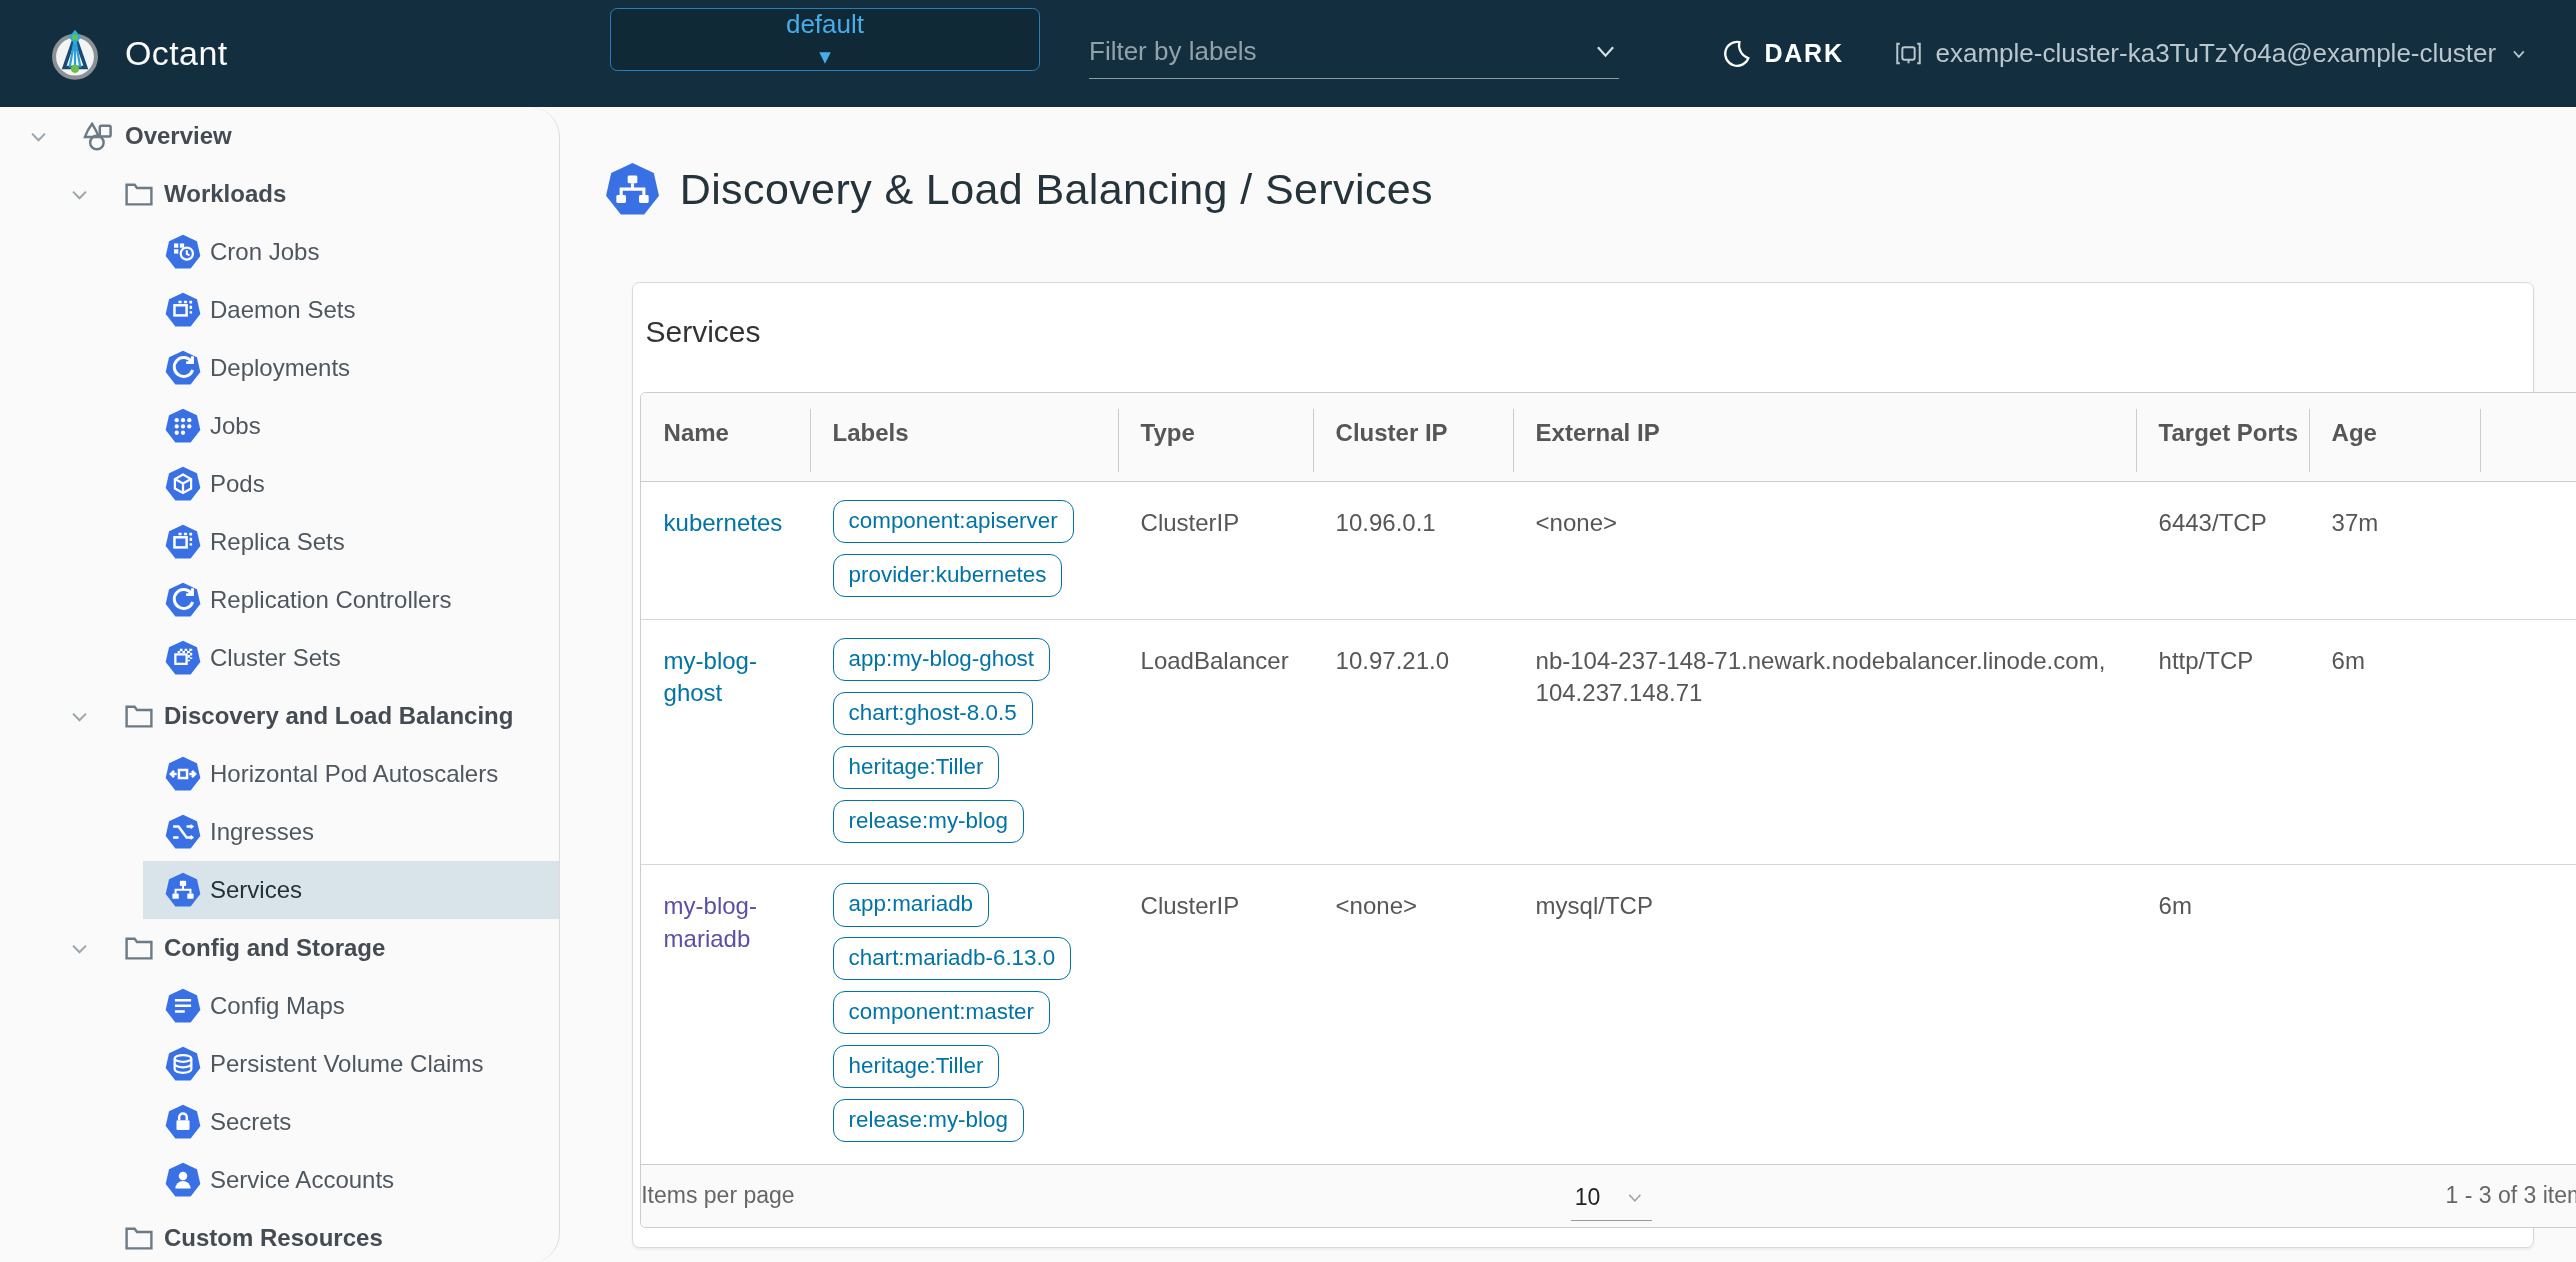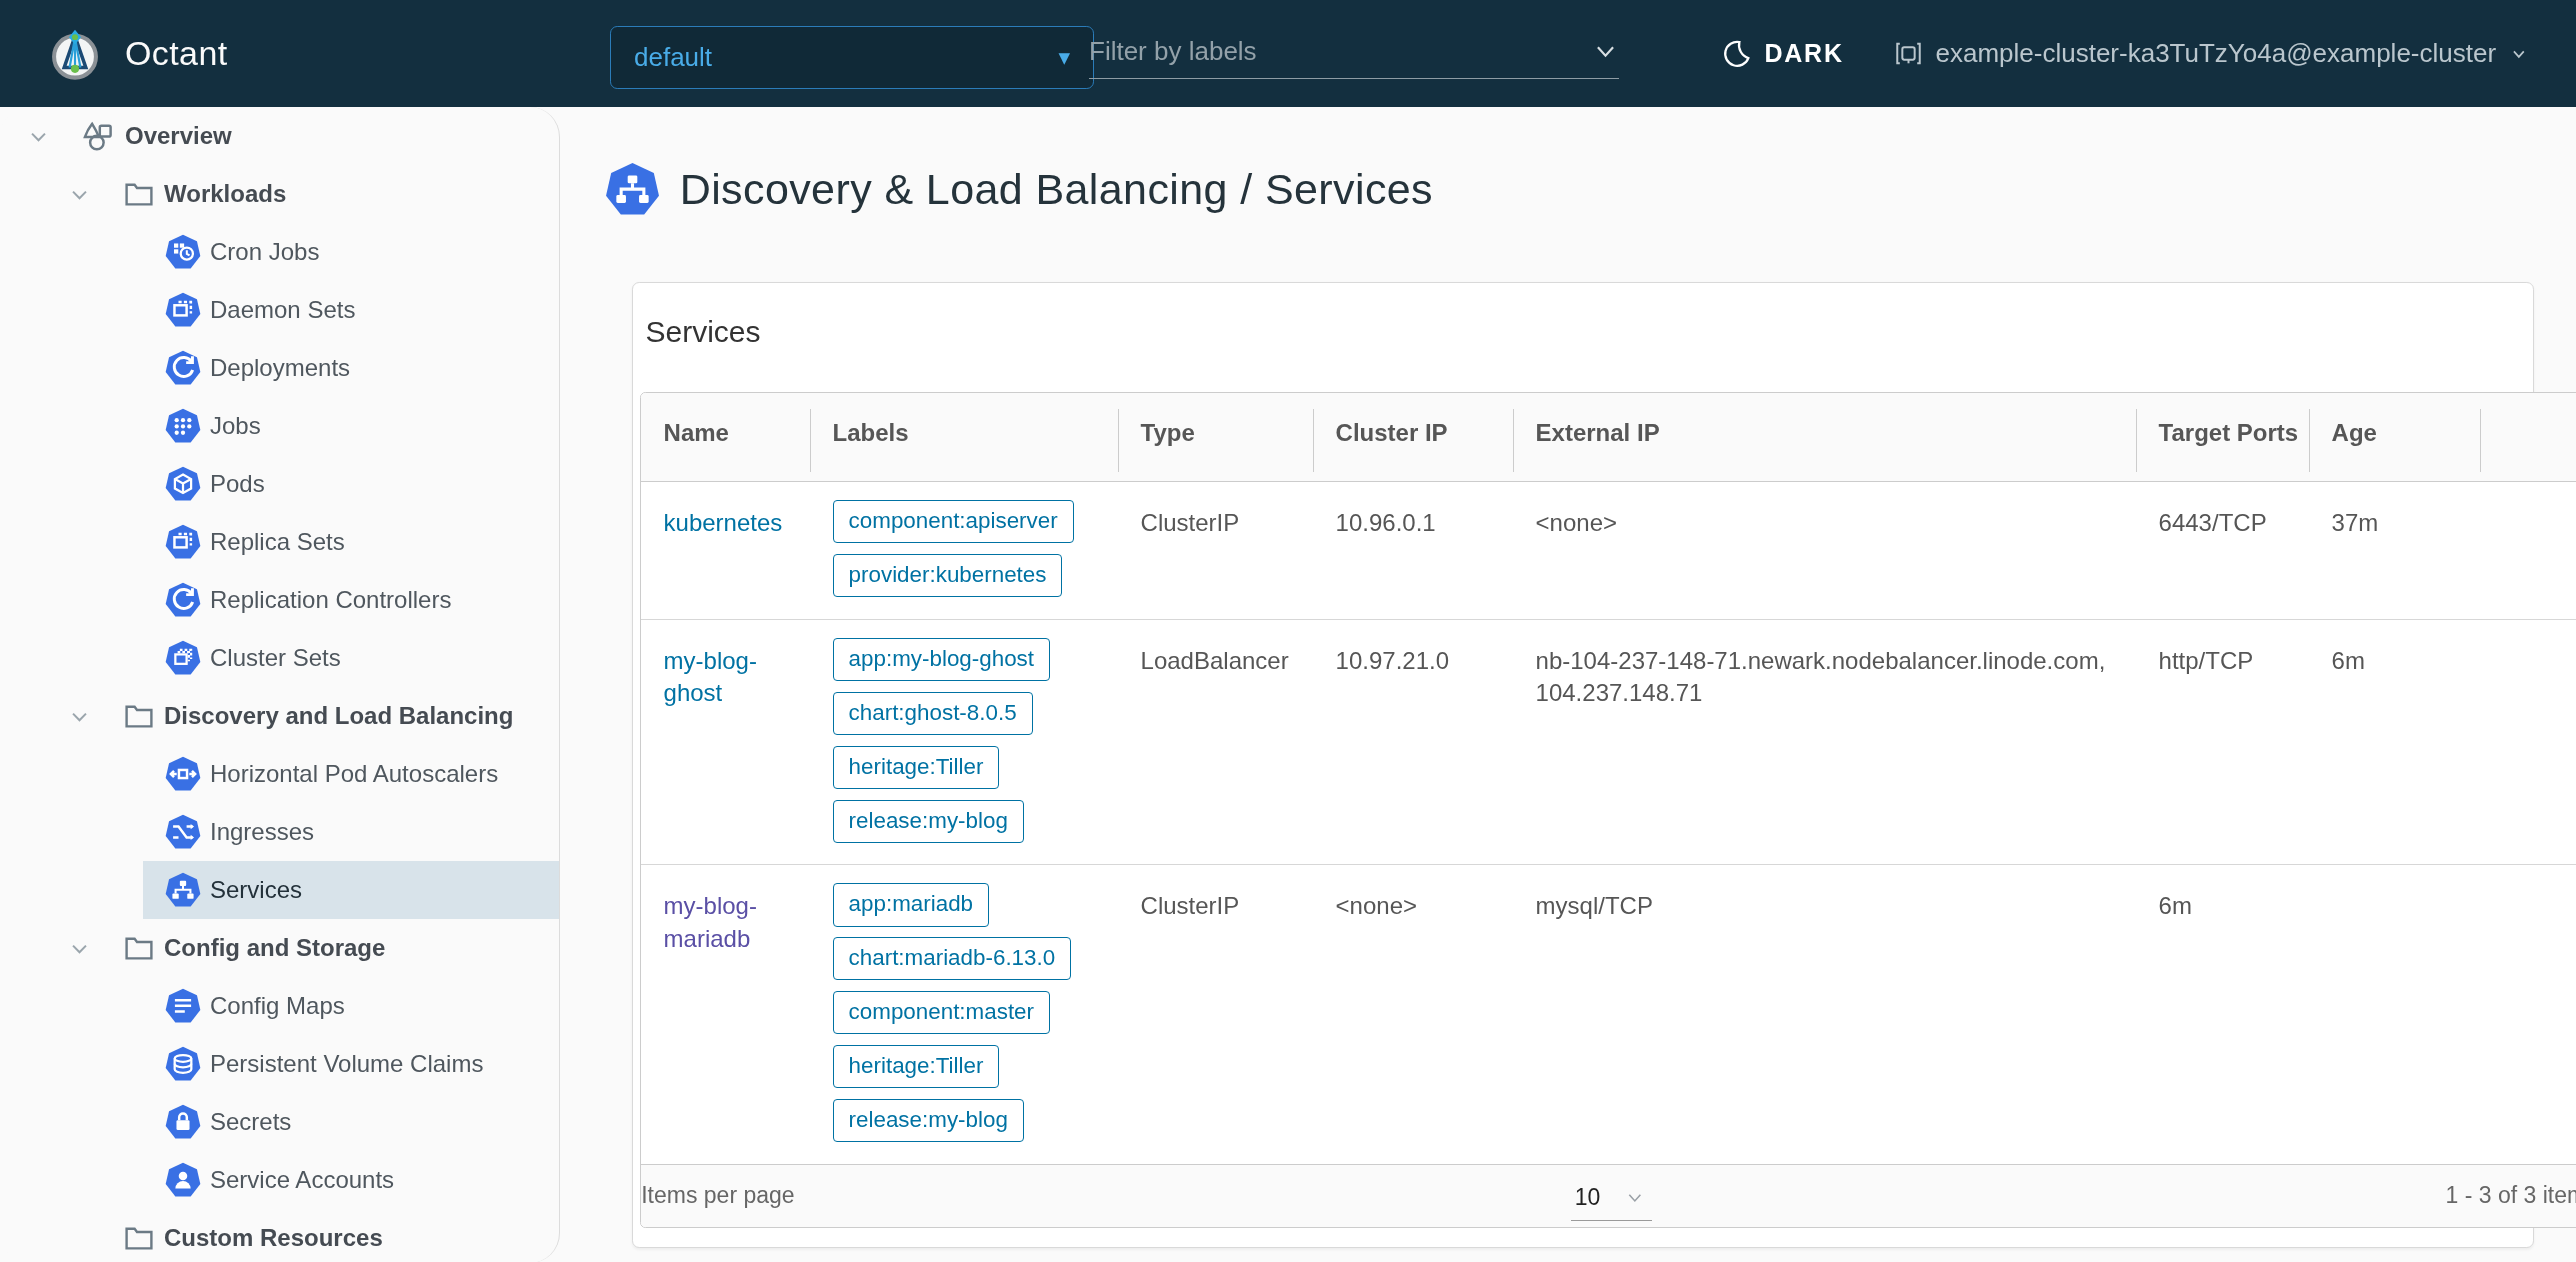--- a/index.html
+++ b/index.html
@@ -5,23 +5,23 @@
   * { margin:0; padding:0; box-sizing:border-box; }
   html,body { width:2576px; height:1263px; overflow:hidden;
     font-family:"Liberation Sans", sans-serif; background:#fafafa; color:#565656; }
 
   
   .app-header { position:relative; height:107px; background:#132f3f; }
   .brand { position:absolute; left:48px; top:0; height:107px; display:flex; align-items:center; gap:23px; }
   .brand svg { width:54px; height:54px; }
   .app-title { font-size:34px; font-weight:300; color:#fafafa; letter-spacing:0.4px; }
 
-  .ns-select { position:absolute; left:610px; top:26px; width:484px; height:63px;
+  .ns-select { position:absolute; left:610px; top:8px; width:430px; height:63px;
     border:1.8px solid #2b7cb9; border-radius:7.2px; background:rgba(0,0,0,.12);
-    display:flex; align-items:center; justify-content:space-between; padding:0 23px; cursor:pointer; }
+    display:flex; align-items:center; justify-content:space-between; padding:0 23px; cursor:pointer;flex-direction:column; }
   .ns-select .ns-value { color:#49ace8; font-size:26px; }
   .ns-select .caret { color:#49ace8; font-size:23px; }
 
   .label-filter { position:absolute; left:1089px; top:25px; width:530px; height:54px;
     border-bottom:1.8px solid #8e9ca4; display:flex; align-items:center; justify-content:space-between; cursor:text; }
   .label-filter .ph { color:#93a1a9; font-size:26px; }
   .label-filter svg { width:27px; height:27px; }
 
   .theme-toggle { position:absolute; left:1721px; top:0; height:107px; display:flex; align-items:center; gap:13.4px; cursor:pointer; }
   .theme-toggle svg { width:30px; height:30px; }
@@ -69,21 +69,21 @@
   .dg-header .cell + .cell::before { content:""; position:absolute; left:0; top:16px; bottom:9px; width:0.9px; background:#ccc; }
   .dg-body .dg-row { border-bottom:0.9px solid #d7d7d7; }
   .dg-body .dg-row:last-child { border-bottom:0; }
   .cell { padding:25px 14.3px 21.5px 22.4px; font-size:24px; color:#565656; line-height:1.35; }
   .cell.labels { padding-top:18px; }
   a.svc-link { color:#0072a3; text-decoration:none; overflow-wrap:break-word; }
   a.svc-link.visited { color:#5a4fa5; }
   .tagrow { margin-bottom:10.7px; }
   .tagrow:last-child { margin-bottom:0; }
   .tag { display:inline-block; border:1.8px solid #0072a3; color:#0072a3; background:#fff;
-    border-radius:4px; padding:7.2px 15px; font-size:22.4px; line-height:1.2; cursor:pointer; white-space:nowrap; }
+    border-radius:12px; padding:7.2px 15px; font-size:22.4px; line-height:1.2; cursor:pointer; white-space:nowrap; }
 
   .dg-footer { background:#fafafa; border-top:1.8px solid #ccc; height:63px;
     display:flex; align-items:center; justify-content:space-between; font-size:23px; color:#666; padding-right:21.5px; }
   .ipp-label { margin-right:38px; }
   .page-size { display:flex; align-items:flex-start; gap:25px; border-bottom:1.8px solid #9a9a9a;
     padding:0 7.2px 9px 3.6px; color:#222; cursor:pointer; margin-right:55px; position:relative; top:7.2px; }
   .page-size svg { width:19.7px; height:19.7px; margin-top:3.6px; }
   .range-text { color:#666; }
 </style>
 </head>

